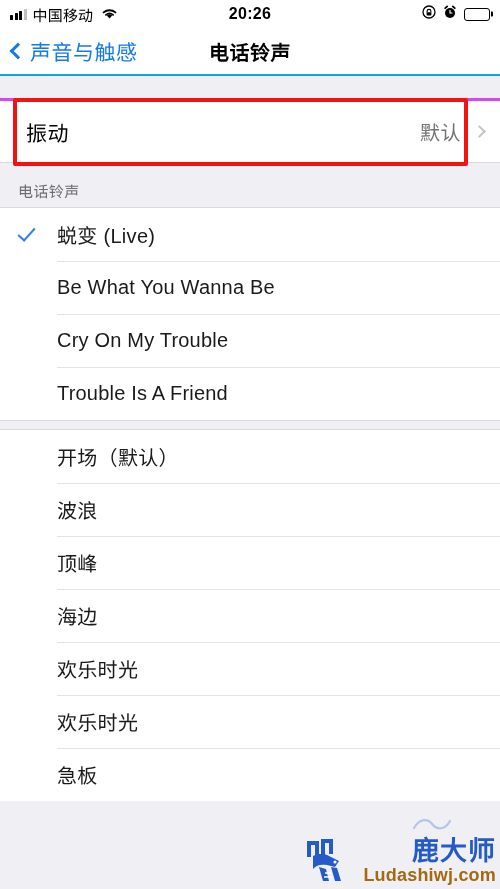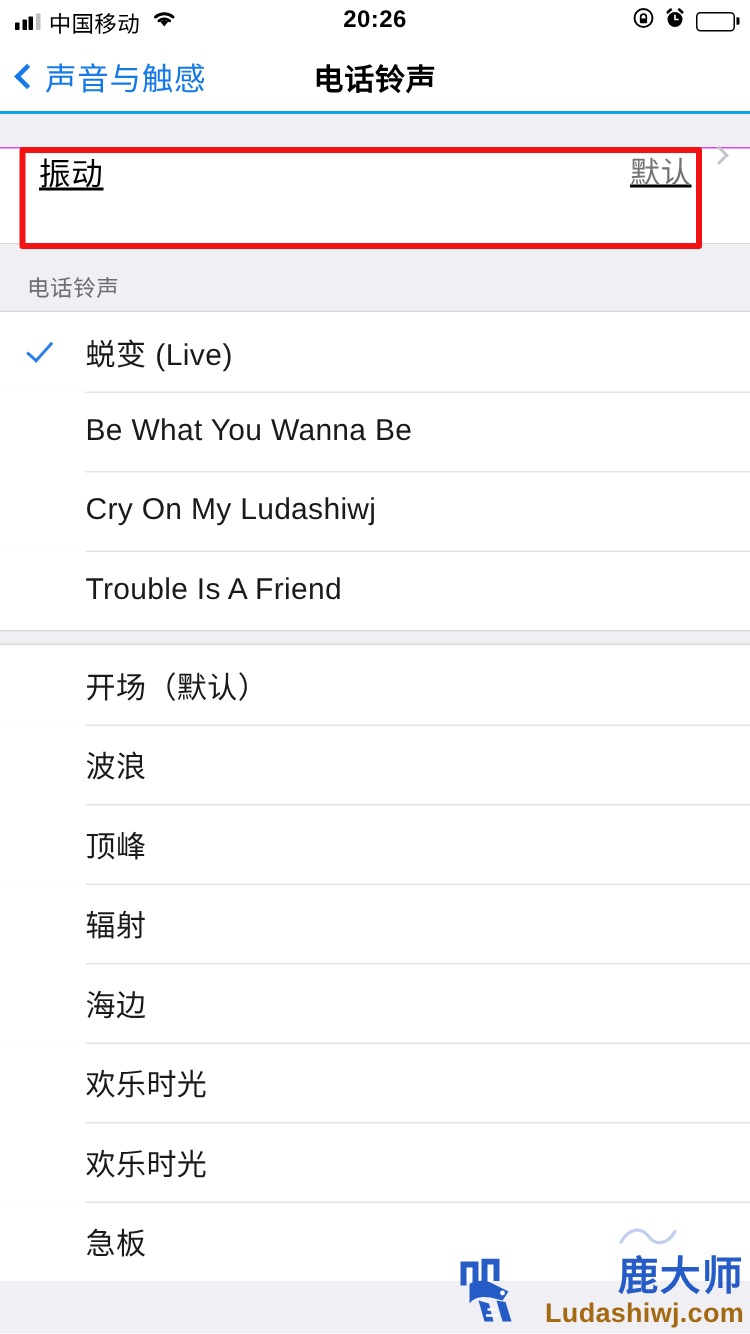--- a/index.html
+++ b/index.html
@@ -114,24 +114,24 @@
     height: 813px;
     overflow: hidden;
     position: relative;
   }
   .gap { background: #efeff4; }
 
   .settings-row {
     background: #ffffff;
     height: 65px;
     display: flex;
+    align-items: center;
     padding: 0 12px 0 26px;
-    border-top: 1px solid #d946ef;
+    border-top: 3px solid #d946ef;
     border-bottom: 1px solid #d9d9dd;
-    text-decoration: underline;
   }
   .settings-row-label {
     font-size: 21px;
     color: #000;
     letter-spacing: 0.5px;
   }
   .settings-row-value {
     margin-left: auto;
     font-size: 20px;
     color: #737373;
@@ -167,21 +167,21 @@
     align-items: flex-end;
     padding: 0 0 6px 18px;
   }
   .section-header-label {
     font-size: 15px;
     color: #6d6d72;
     letter-spacing: 0.4px;
   }
 
   
-  .list-group { background: #fef9c3; }
+  .list-group { background: #0c4a6e; }
   .group-divider {
     height: 10px;
     background: #efeff4;
     border-top: 1px solid #d9d9dd;
     border-bottom: 1px solid #d9d9dd;
   }
   .top-rule { border-top: 1px solid #d9d9dd; }
 
   .tone-row {
     position: relative;
@@ -329,21 +329,21 @@
           <span class="checkmark"></span>
         </span>
         <span class="tone-label">蜕变 (Live)</span>
       </div>
       <div class="tone-row">
         <span class="check-slot"></span>
         <span class="tone-label latin">Be What You Wanna Be</span>
       </div>
       <div class="tone-row">
         <span class="check-slot"></span>
-        <span class="tone-label latin">Cry On My Ludashiwj</span>
+        <span class="tone-label latin">Cry On My Trouble</span>
       </div>
       <div class="tone-row">
         <span class="check-slot"></span>
         <span class="tone-label latin">Trouble Is A Friend</span>
       </div>
     </div>
 
     <div class="group-divider"></div>
 
     <div class="list-group">
@@ -351,24 +351,20 @@
         <span class="check-slot"></span>
         <span class="tone-label">开场（默认）</span>
       </div>
       <div class="tone-row">
         <span class="check-slot"></span>
         <span class="tone-label">波浪</span>
       </div>
       <div class="tone-row">
         <span class="check-slot"></span>
         <span class="tone-label">顶峰</span>
-      </div>
-      <div class="tone-row">
-        <span class="check-slot"></span>
-        <span class="tone-label">辐射</span>
       </div>
       <div class="tone-row">
         <span class="check-slot"></span>
         <span class="tone-label">海边</span>
       </div>
       <div class="tone-row">
         <span class="check-slot"></span>
         <span class="tone-label">欢乐时光</span>
       </div>
       <div class="tone-row">

